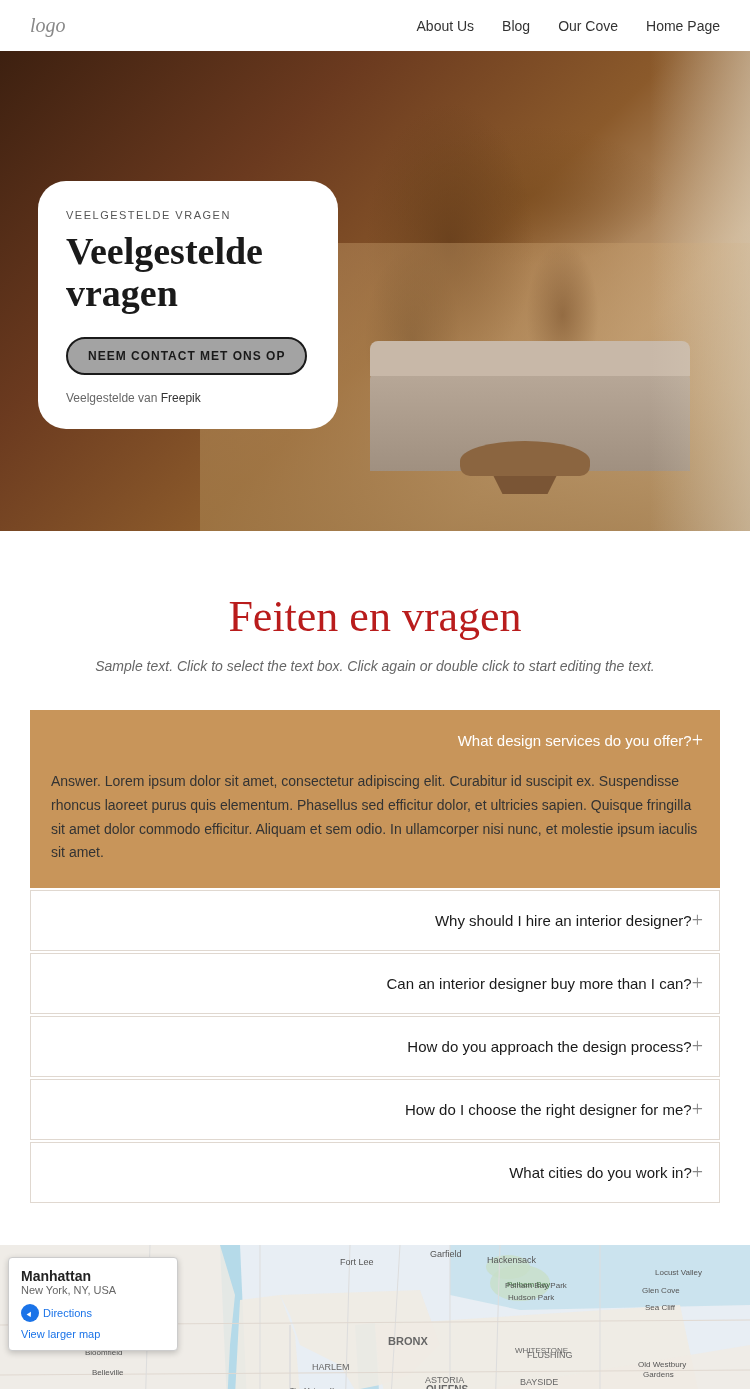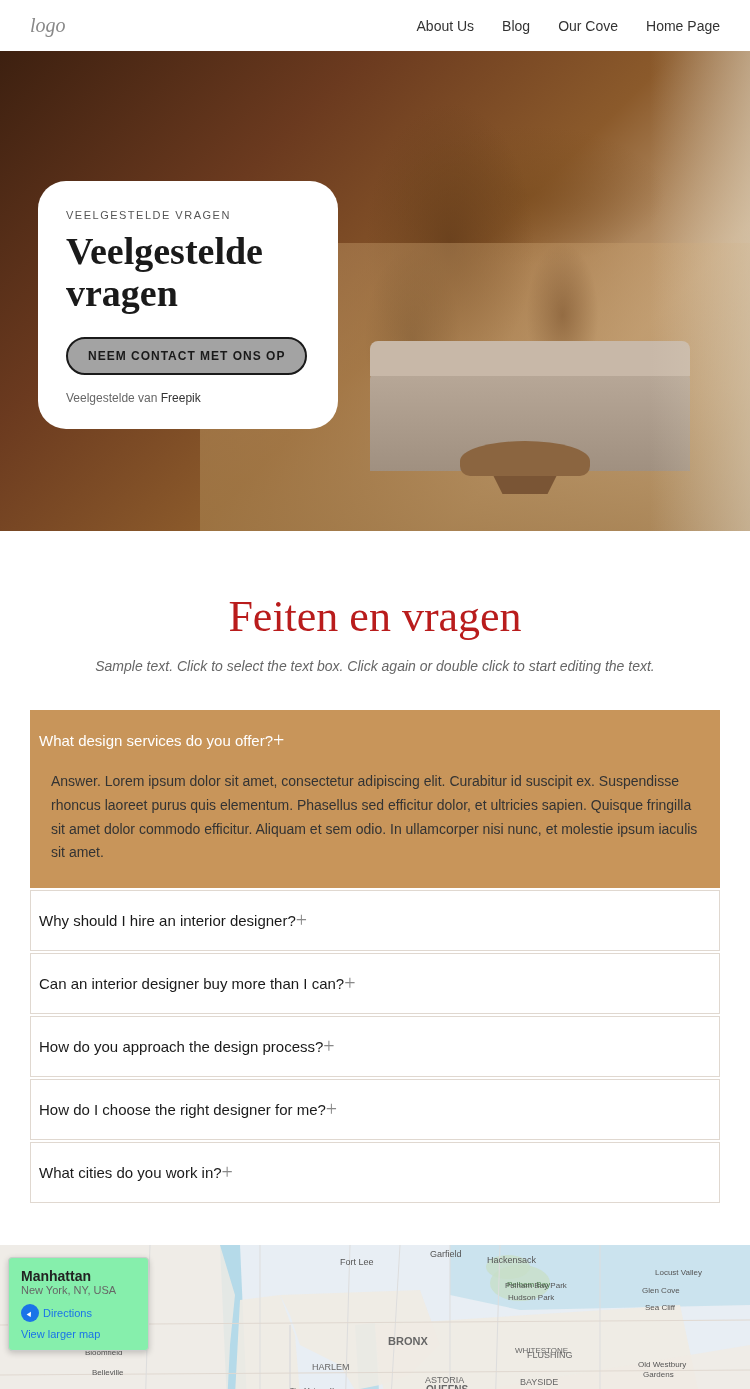--- a/index.html
+++ b/index.html
@@ -185,22 +185,22 @@
       border: 1px solid #e0d8d0;
       margin-bottom: 2px;
     }
     .faq-item.active {
       background: #c8955a;
       border-color: #c8955a;
     }
     .faq-item-header {
       display: flex;
       align-items: center;
-      justify-content: flex-start;
-      padding: 18px 8px;
+      justify-content: flex-end;
+      padding: 18px 16px;
       cursor: pointer;
     }
     .faq-item.active .faq-item-header {
       color: #fff;
     }
     .faq-item-question {
       font-size: 15px;
       font-family: Arial, sans-serif;
       font-weight: 500;
       color: #1a1a1a;
@@ -237,25 +237,25 @@
       position: relative;
       overflow: hidden;
       background: #e8e0d0;
     }
 
     
     .map-popup {
       position: absolute;
       top: 12px;
       left: 8px;
-      background: #86efac;
+      background: #ffffff;
       border: 1px solid #ccc;
       border-radius: 4px;
       padding: 10px 12px;
-      width: 141px;
+      width: 170px;
       box-shadow: 0 2px 6px rgba(0,0,0,0.2);
       z-index: 10;
     }
     .map-popup-title {
       font-size: 14px;
       font-weight: 700;
       font-family: Arial, sans-serif;
       color: #222;
     }
     .map-popup-subtitle {

